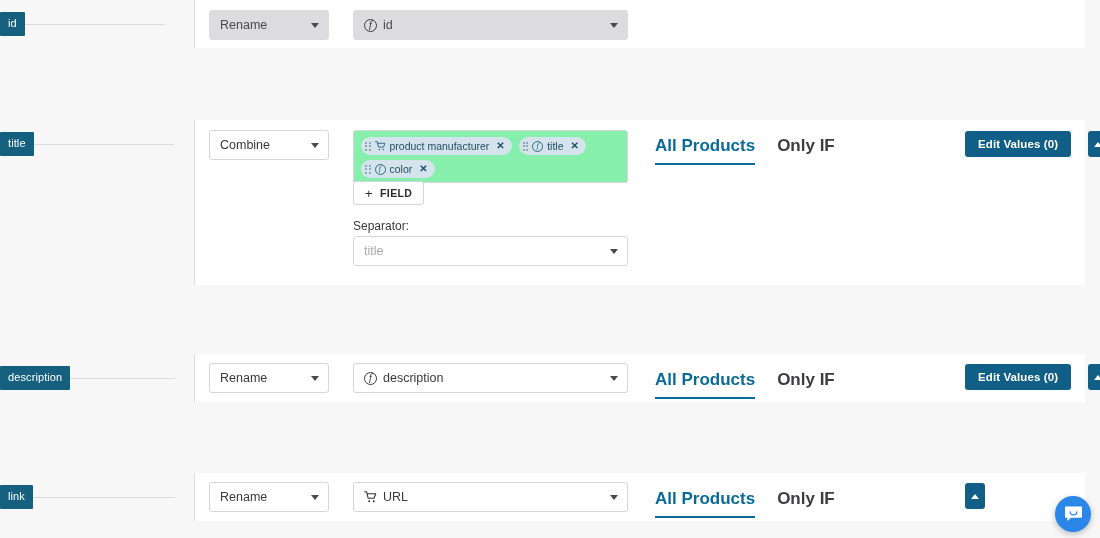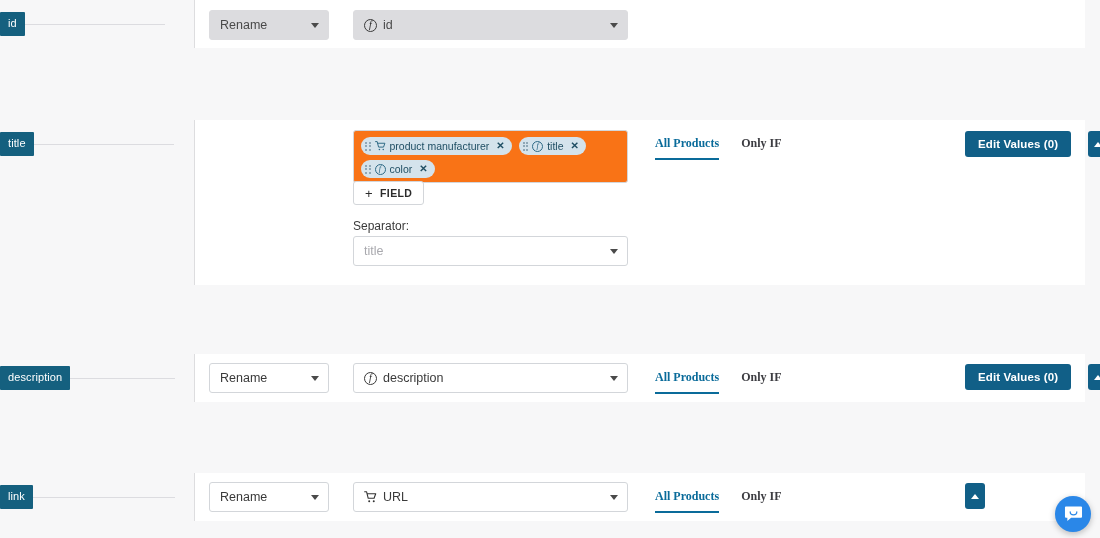--- a/index.html
+++ b/index.html
@@ -125,21 +125,21 @@
     margin-right: 6px;
     flex: 0 0 auto;
   }
 
   
   .tagbox {
     position: absolute;
     box-sizing: border-box;
     border: 1px solid #d3d6da;
     border-radius: 3px;
-    background: #f97316;
+    background: #86efac;
     padding: 6px 6px 5px 7px;
     display: flex;
     flex-wrap: wrap;
     gap: 5px 7px;
     align-content: flex-start;
   }
   .tag {
     display: inline-flex;
     align-items: center;
     background: #d4e3ec;
@@ -202,27 +202,26 @@
     color: #3a3a3a;
   }
 
   
   .tabs {
     position: absolute;
     display: flex;
     align-items: flex-start;
   }
   .tab {
-    font-size: 12px;
+    font-size: 17px;
     font-weight: bold;
     color: #3d3d42;
     padding-bottom: 7px;
     cursor: pointer;
     white-space: nowrap;
-    font-family: Liberation Serif, serif;
   }
   .tab + .tab { margin-left: 22px; }
   .tab.active {
     color: #0a6b9a;
     border-bottom: 2px solid #0a6b9a;
   }
 
   
   .actions {
     position: absolute;
@@ -306,20 +305,24 @@
 
   <div class="row" style="top:120px;height:165px;">
     <div class="row-card" style="top:0;height:165px;"></div>
     <div class="row-divider" style="top:0;height:165px;"></div>
 
     <div class="badge-wrap" style="top:12px;">
       <div class="badge">title</div>
       <div class="connector" style="width:140px;"></div>
     </div>
 
+    <div class="select" style="position:absolute;top:10px;left:209px;width:120px;">
+      <span>Combine</span>
+      <span class="caret"></span>
+    </div>
 
     <div class="tagbox" style="top:10px;left:353px;width:275px;height:53px;">
       <span class="tag">
         <span class="dots">
             <i></i>
             <i></i>
             <i></i>
             <i></i>
             <i></i>
             <i></i>

